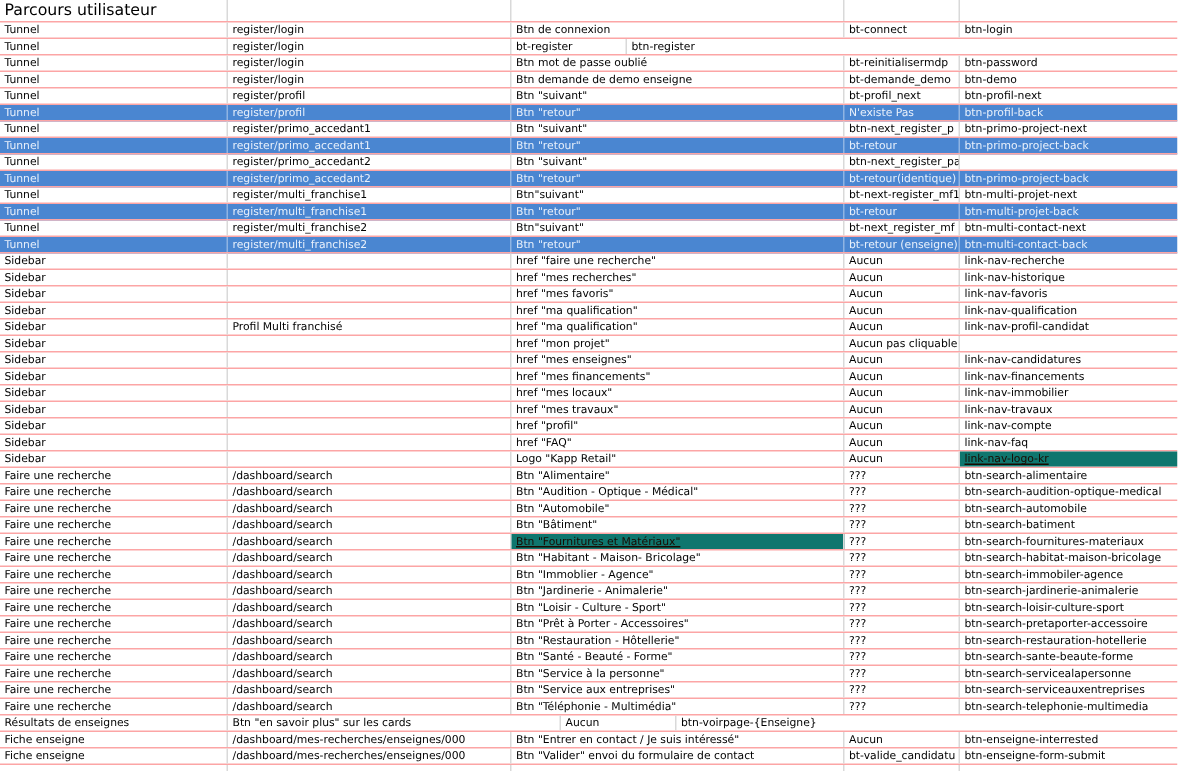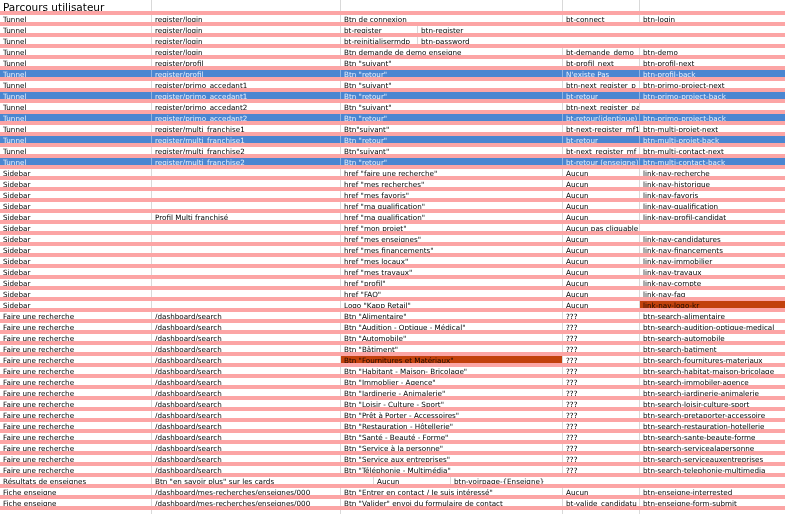--- a/index.html
+++ b/index.html
@@ -1,29 +1,29 @@
 <!DOCTYPE html>
 <html><head>
 <meta charset="utf-8">
 <style>
   html, body { margin: 0; padding: 0; background: #ffffff; }
   body { width: 785px; height: 514px; overflow: hidden; font-family: "DejaVu Sans", sans-serif; }
   .sheet { position: relative; width: 785px; }
-  .row { display: flex; height: 11px; box-sizing: border-box; border-bottom: 4px solid #fca5a5; }
+  .row { display: flex; height: 11px; box-sizing: border-box; border-bottom: 1px solid #fca5a5; }
   .row.title-row { height: 15px; }
   .cell { box-sizing: border-box; border-right: 1px solid #d9d9d9; font-size: 7.2px; line-height: 10px; padding-left: 3px; white-space: nowrap; overflow: hidden; color: #000; }
   .title-row .cell { font-size: 10.5px; line-height: 14px; }
   .c1 { width: 152px; }
   .c2 { width: 189px; }
   .c3 { width: 222px; }
   .c4 { width: 77px; }
   .c5 { width: 145px; border-right: none; }
   .row.selected { background: #4a86d1; }
   .row.selected .cell { color: #e8f0fb; border-right-color: #8fb4e3; }
-  .cell.orange { background: #c2410c; color: #1a0a00; }
+  .cell.orange { background: #0f766e; color: #1a0a00; text-decoration: underline; }
 </style>
 </head>
 <body>
 
 <div class="sheet">
   <div class="row title-row">
     <div class="cell c1">Parcours utilisateur</div>
     <div class="cell c2"></div>
     <div class="cell c3"></div>
     <div class="cell c4"></div>
@@ -39,20 +39,21 @@
       </div>
       <div class="row">
         <div class="cell c1">Tunnel</div>
         <div class="cell c2">register/login</div>
         <div class="cell c4">bt-register</div>
         <div class="cell c5">btn-register</div>
       </div>
       <div class="row">
         <div class="cell c1">Tunnel</div>
         <div class="cell c2">register/login</div>
+        <div class="cell c3">Btn mot de passe oublié</div>
         <div class="cell c4">bt-reinitialisermdp</div>
         <div class="cell c5">btn-password</div>
       </div>
       <div class="row">
         <div class="cell c1">Tunnel</div>
         <div class="cell c2">register/login</div>
         <div class="cell c3">Btn demande de demo enseigne</div>
         <div class="cell c4">bt-demande_demo</div>
         <div class="cell c5">btn-demo</div>
       </div>

